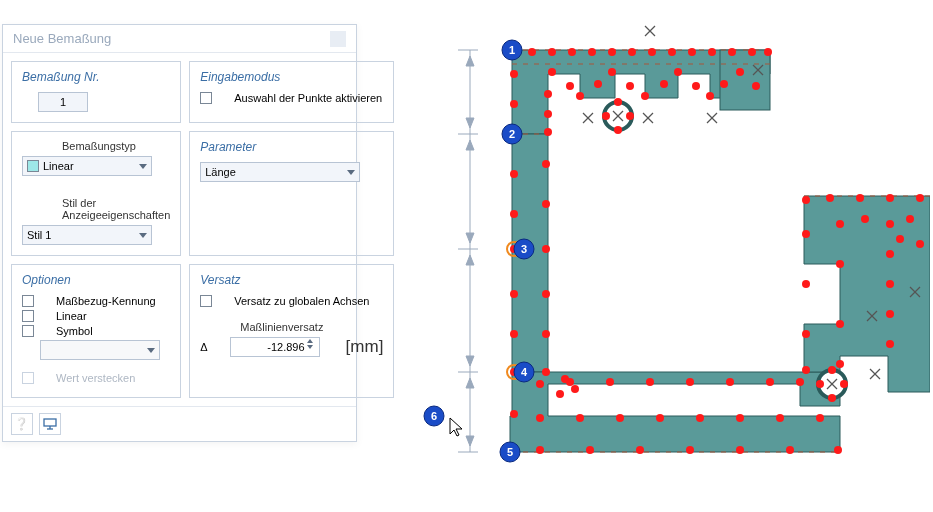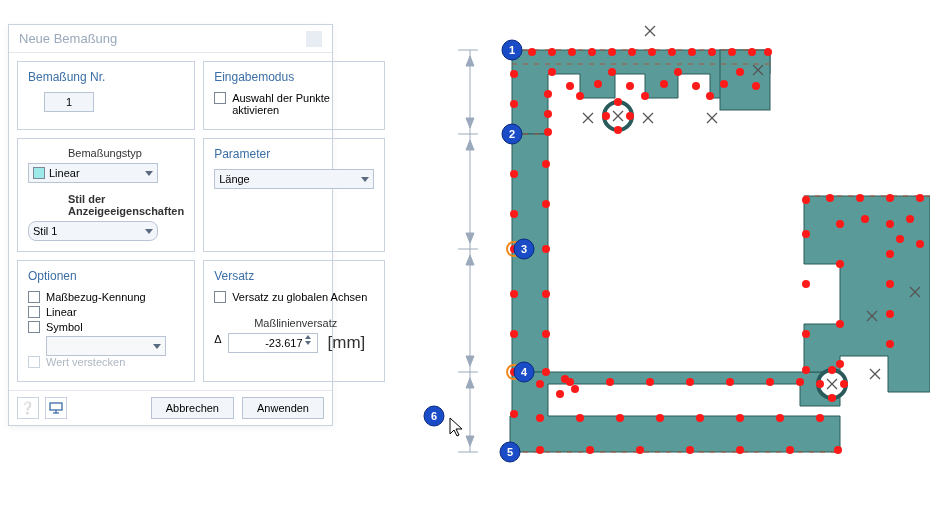--- a/index.html
+++ b/index.html
@@ -1,21 +1,21 @@
 <!DOCTYPE html>
 <html><head>
 <meta charset="utf-8">
 <style>
   * { box-sizing: border-box; margin: 0; padding: 0; font-family: "Segoe UI", Tahoma, sans-serif; }
   body { width: 933px; height: 512px; background: #fff; position: relative; }
 
   
   .dialog {
-    position: absolute; left: 8px; top: 24px;
-    width: 325px;
+    position: absolute; left: 2px; top: 24px;
+    width: 355px;
     border: 1px solid #c9d3e0;
     background: #fff;
     box-shadow: 0 2px 8px rgba(0,0,0,0.05);
   }
   .dialog-titlebar {
     height: 28px; line-height: 28px;
     padding: 0 10px;
     color: #9aa9bc;
     font-size: 13px;
     display: flex; justify-content: space-between; align-items: center;
@@ -30,23 +30,24 @@
     padding: 8px;
   }
   .group {
     border: 1px solid #c9d3e0;
     padding: 8px 10px 10px;
   }
   .group-title {
     color: #3b6ea5;
     font-size: 12px;
     margin-bottom: 8px;
+    font-style: italic;
   }
   .field-label { font-size: 11px; color: #333; margin-bottom: 4px; padding-left: 40px; }
-  .row { display: flex; gap: 6px; font-size: 11px; margin: 3px 0;}
+  .row { display: flex; align-items: center; gap: 22px; font-size: 11px; margin: 3px 0;}
   .checkbox {
     width: 12px; height: 12px; border: 1px solid #7a8796; background: #fff;
     display: inline-block; flex-shrink:0;
   }
   .checkbox.disabled { border-color: #c9d3e0; }
   .select, .text-input {
     border: 1px solid #b8c4d4; background: #f2f5fa;
     height: 20px; font-size: 11px; padding: 0 4px;
     display: flex; align-items: center; justify-content: space-between;
   }
@@ -119,22 +120,22 @@
 
     <div class="group">
       <div class="field-label">Bemaßungstyp</div>
       <div class="select" style="width:130px;">
         <span style="display:flex;align-items:center;">
             <span class="color-swatch"></span>
             <span>Linear</span>
           </span>
         <span class="caret"></span>
       </div>
-      <div class="field-label" style="margin-top:10px;font-weight:bold;">Stil der Anzeigeeigenschaften</div>
-      <div class="select" style="width:130px;border-radius:8px;">
+      <div class="field-label" style="margin-top:21px;">Stil der Anzeigeeigenschaften</div>
+      <div class="select" style="width:130px;">
         <span>Stil 1</span>
         <span class="caret"></span>
       </div>
     </div>
 
     <div class="group">
       <div class="group-title">Parameter</div>
       <div class="select" style="width:160px;">
         <span>Länge</span>
         <span class="caret"></span>
@@ -152,37 +153,37 @@
           <span>Linear</span>
         </div>
       <div class="row">
           <span class="checkbox"></span>
           <span>Symbol</span>
         </div>
       <div class="select disabled small" style="margin-left:18px;margin-top:2px;">
         <span></span>
           <span class="caret"></span>
       </div>
-      <div class="row" style="margin-top:0;color:#aeb7c3;">
+      <div class="row" style="margin-top:12px;color:#aeb7c3;">
           <span class="checkbox disabled"></span>
           <span>Wert verstecken</span>
         </div>
     </div>
 
     <div class="group">
       <div class="group-title">Versatz</div>
       <div class="row">
           <span class="checkbox"></span>
           <span>Versatz zu globalen Achsen</span>
         </div>
       <div class="field-label" style="margin-top:14px;">Maßlinienversatz</div>
       <div class="row">
         <span>Δ</span>
         <div class="numeric-input">
-          <span>-23.617</span>
+          <span>-12.896</span>
           <span class="spinners">
               <span class="sp up"></span>
               <span class="sp down"></span>
             </span>
         </div>
         <span class="unit">[mm]</span>
       </div>
     </div>
 
   </div>
@@ -192,28 +193,20 @@
       <div class="icon-btn">
           <span>❔</span>
         </div>
       <div class="icon-btn">
         <svg width="14" height="12" viewBox="0 0 14 12">
             <rect x="1" y="1" width="12" height="7" fill="none" stroke="#3b6ea5" stroke-width="1.3"></rect>
             <line x1="4" y1="11" x2="10" y2="11" stroke="#3b6ea5" stroke-width="1.3"></line>
             <line x1="7" y1="8" x2="7" y2="11" stroke="#3b6ea5" stroke-width="1.3"></line>
           </svg>
       </div>
-    </div>
-    <div class="footer-buttons">
-      <div class="btn">
-          <span>Abbrechen</span>
-        </div>
-      <div class="btn">
-          <span>Anwenden</span>
-        </div>
     </div>
   </div>
 </div>
 
 <div class="canvas">
 <svg viewBox="0 0 510 470">
 
   <g class="dim-line">
     <line x1="50" y1="26" x2="50" y2="428"></line>
     <line x1="38" y1="26" x2="58" y2="26"></line>

